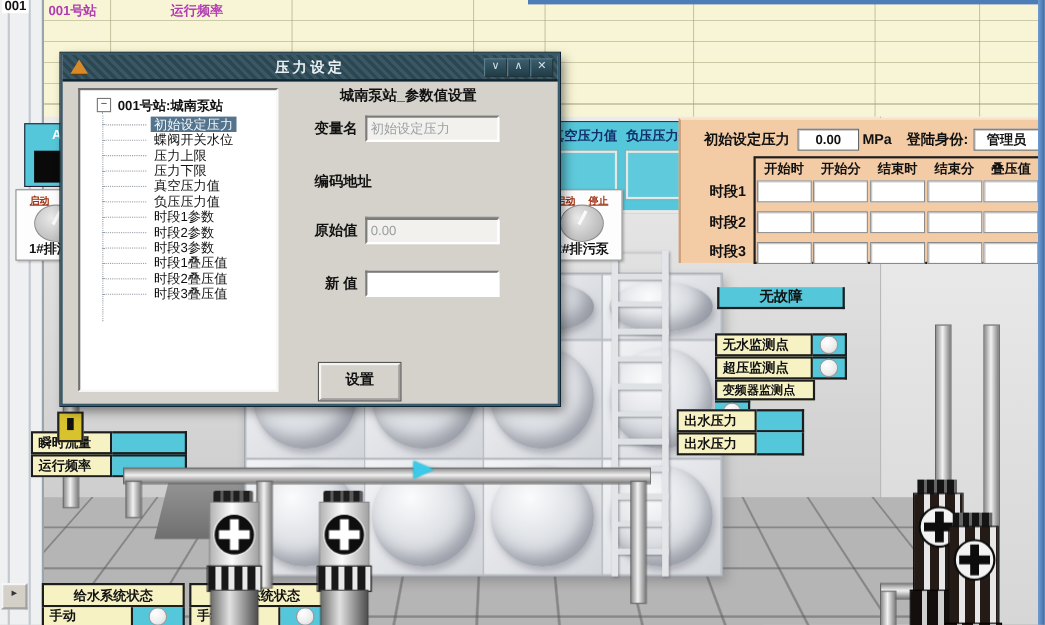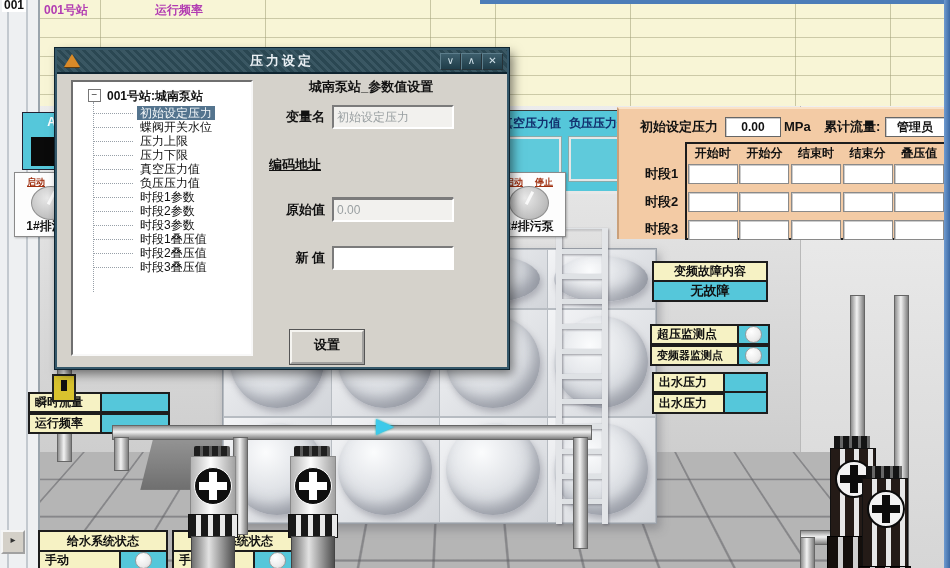--- a/index.html
+++ b/index.html
@@ -95,21 +95,21 @@
   .thead span{width:20%;text-align:center;font-size:12px;font-weight:bold;}
   .trow{position:absolute;left:0;width:100%;display:flex;}
   .trow .tc{width:20%;display:flex;justify-content:center;}
   .tin{width:44px;height:16px;background:#fff;border:1px solid #8a8a8a;box-shadow:inset 1px 1px 0 #ccc;}
 
   
   .fault{left:652px;top:261px;width:116px;}
   .fault .hd{height:17px;text-align:center;font-size:12px;font-weight:bold;line-height:17px;}
   .fault .st{height:18px;text-align:center;font-size:13px;font-weight:bold;line-height:18px;}
   .monrow{left:650px;width:120px;height:21px;}
-  .outrow{left:652px;width:116px;height:21px;}
+  .outrow{left:615px;width:116px;height:21px;}
 
   
   .metrow{left:28px;width:142px;height:21px;}
 
   
   .statbox{width:130px;}
   .statbox .hd{height:18px;text-align:center;font-size:12px;font-weight:bold;line-height:18px;}
 
   .mini-btn{left:1px;top:530px;width:20px;height:20px;background:#d4d0c8;border:2px outset #f5f5f5;font-size:10px;color:#333;text-align:center;line-height:16px;}
 
@@ -270,21 +270,21 @@
     <div class="ctrl-lbl" style="left:12px;">启动</div>
     <div class="ctrl-lbl" style="left:42px;">停止</div>
     <div class="knob"></div>
     <div class="ctrl-name">2#排污泵</div>
   </div>
 
   <div class="abs peach">
     <div class="rowlbl" style="left:21px;top:9px;">初始设定压力</div>
     <div class="pbox" style="left:106px;top:8px;width:54px;">0.00</div>
     <div class="rowlbl" style="left:165px;top:10px;">MPa</div>
-    <div class="rowlbl" style="left:205px;top:9px;">累计流量:</div>
+    <div class="rowlbl" style="left:205px;top:9px;">登陆身份:</div>
     <div class="pbox" style="left:266px;top:8px;width:58px;">管理员</div>
     <div class="rowlbl" style="left:26px;top:56px;">时段1</div>
     <div class="rowlbl" style="left:26px;top:84px;">时段2</div>
     <div class="rowlbl" style="left:26px;top:111px;">时段3</div>
     <div class="ttable">
       <div class="thead">
         <span>开始时</span>
         <span>开始分</span>
         <span>结束时</span>
         <span>结束分</span>
@@ -338,31 +338,36 @@
             <input class="tin" style="">
           </div>
         <div class="tc">
             <input class="tin" style="">
           </div>
       </div>
     </div>
   </div>
 
   <div class="abs fault">
-    <div class="hd py bdr">变频故障内容</div>
     <div class="st cy bdr" style="border-top:none;">无故障</div>
   </div>
 
+  <div class="abs cellrow monrow" style="top:303px;">
+    <div class="lbl py bdr" style="width:82px;">无水监测点</div>
+    <div class="val cy bdr" style="width:30px;border-left:none;">
+        <div class="led"></div>
+      </div>
+  </div>
   <div class="abs cellrow monrow" style="top:324px;">
     <div class="lbl py bdr" style="width:82px;">超压监测点</div>
     <div class="val cy bdr" style="width:30px;border-left:none;">
         <div class="led"></div>
       </div>
   </div>
-  <div class="abs cellrow monrow" style="top:345px;">
+  <div class="abs cellrow monrow" style="top:345px;flex-direction:column;">
     <div class="lbl py bdr" style="width:82px;font-size:11px;">变频器监测点</div>
     <div class="val cy bdr" style="width:30px;border-left:none;">
         <div class="led"></div>
       </div>
   </div>
 
   <div class="abs cellrow outrow" style="top:372px;">
     <div class="lbl py bdr" style="width:66px;">出水压力</div>
     <div class="val cy bdr" style="width:42px;border-left:none;"></div>
   </div>
@@ -424,21 +429,21 @@
       <div class="ti" style="top:136px;">时段3参数</div>
       <div class="ti" style="top:150px;">时段1叠压值</div>
       <div class="ti" style="top:164px;">时段2叠压值</div>
       <div class="ti" style="top:178px;">时段3叠压值</div>
     </div>
 
     <div class="paneltitle">城南泵站_参数值设置</div>
 
     <div class="flabel" style="left:198px;top:58px;">变量名</div>
     <input class="finput ro" style="top: 55px;" readonly="" value="初始设定压力">
-    <div class="flabel" style="left:194px;top:106px;text-decoration:underline;">编码地址</div>
+    <div class="flabel" style="left:211px;top:106px;">编码地址</div>
     <input class="finput ro" style="top: 103px; margin-top: 44px;" readonly="" value="0009">
     <div class="flabel" style="left:198px;top:151px;">原始值</div>
     <input class="finput ro" style="top: 148px;" readonly="" value="0.00">
     <div class="flabel" style="left:198px;top:199px;">新 值</div>
     <input class="finput" style="top: 196px;" value="">
 
     <div class="dbtn" style="left:233px;">设置</div>
   </div>
 
   <div class="abs blue-border"></div>

